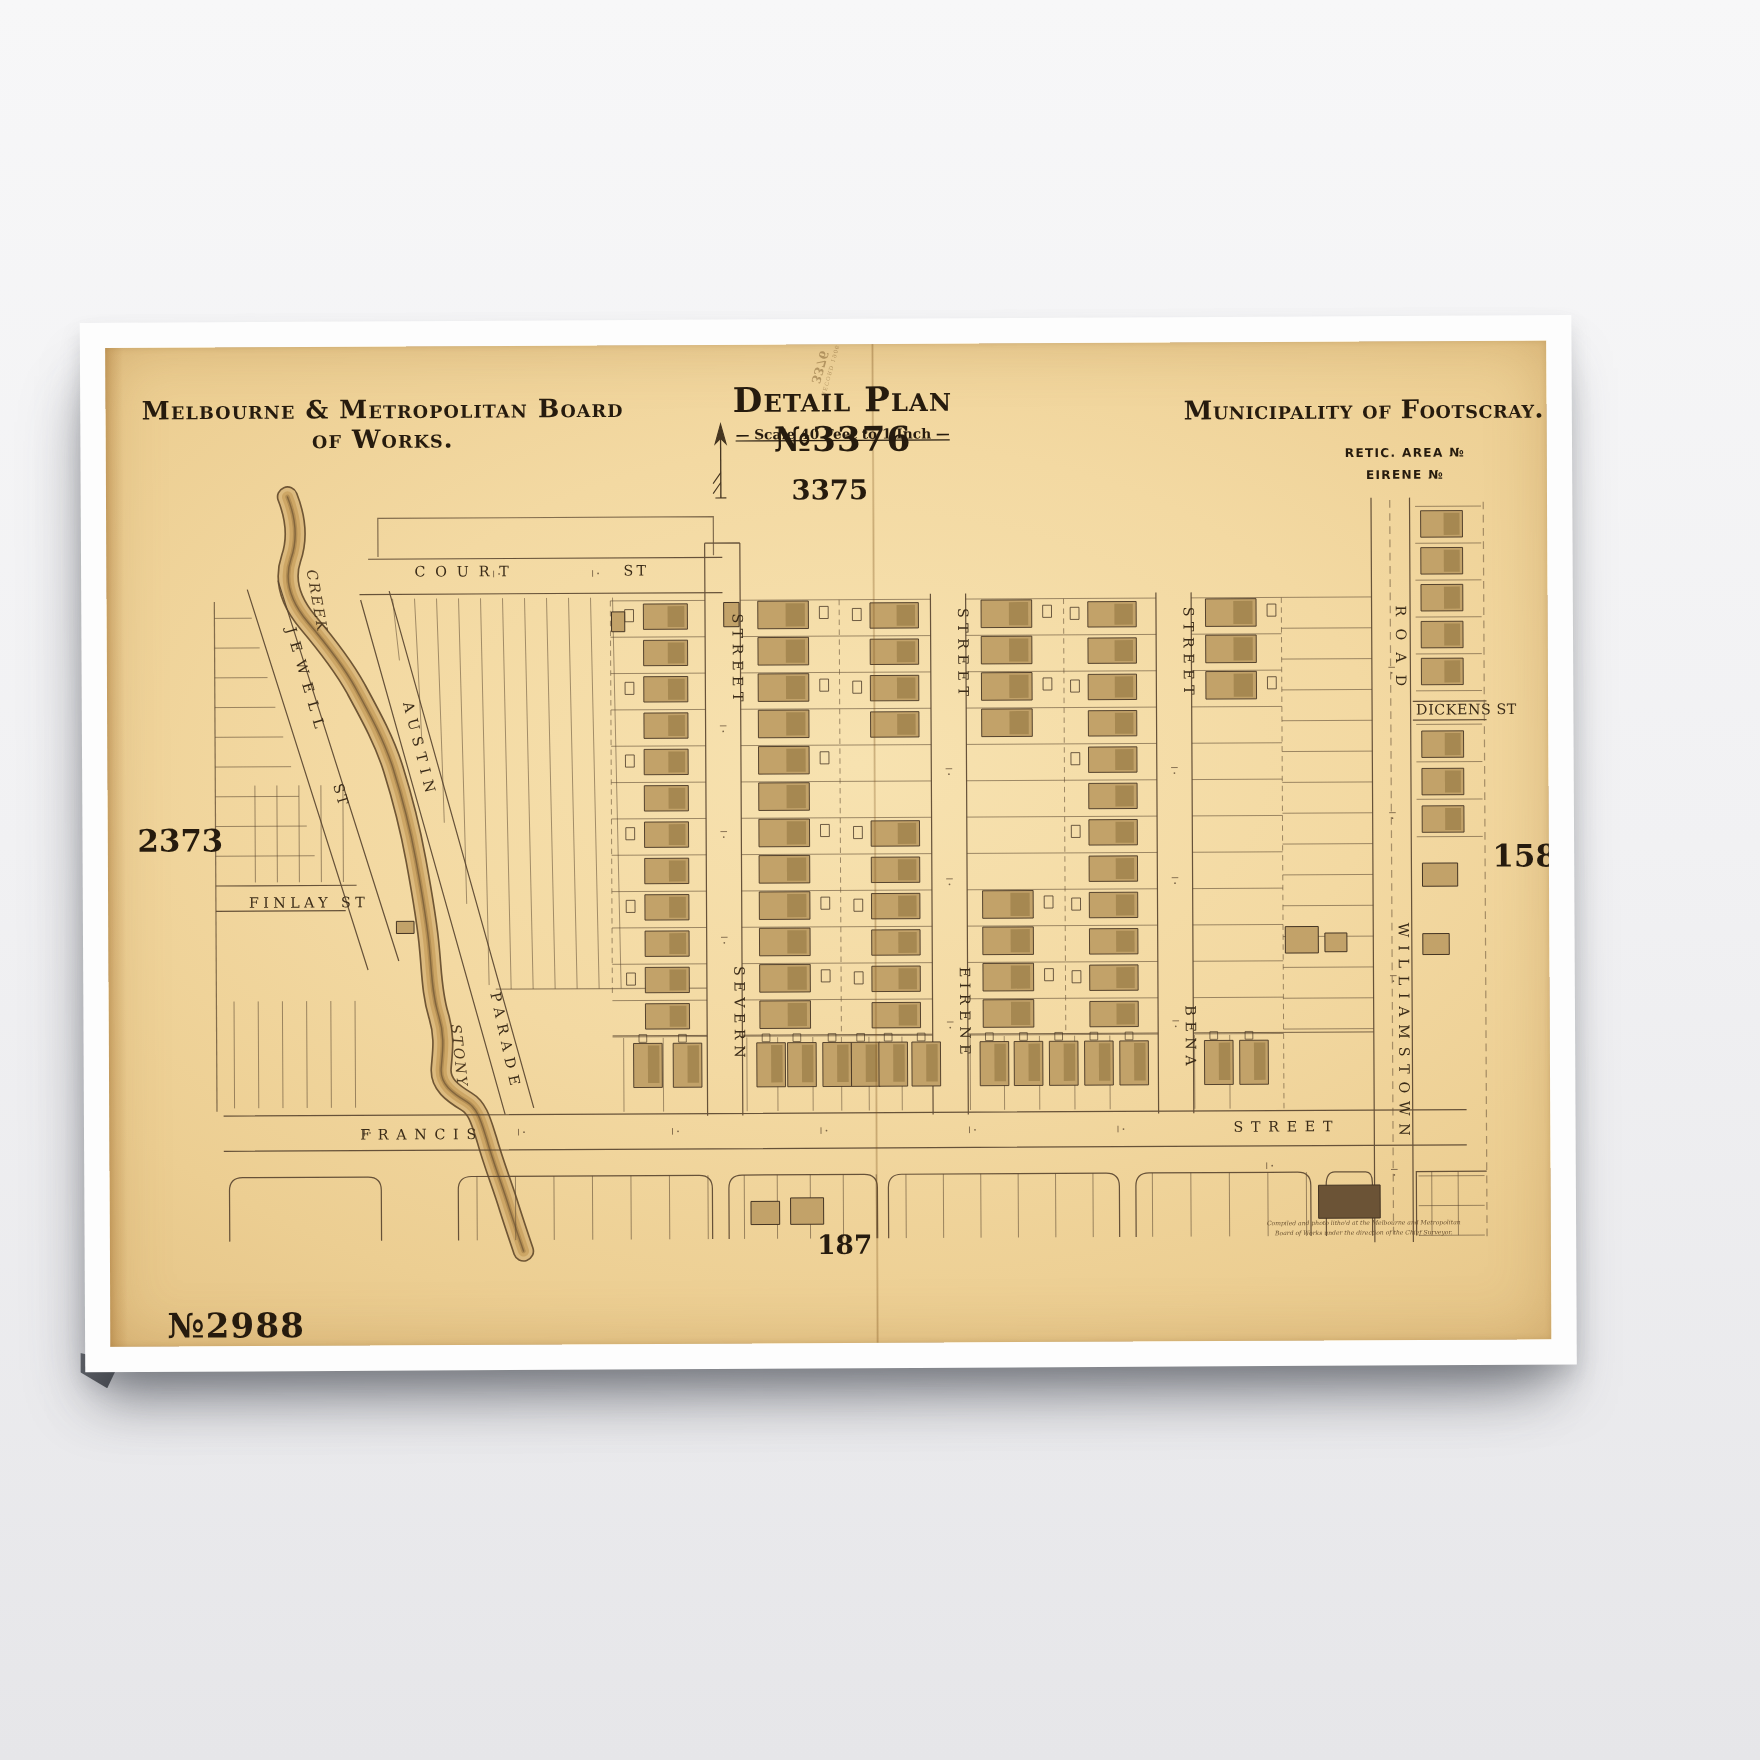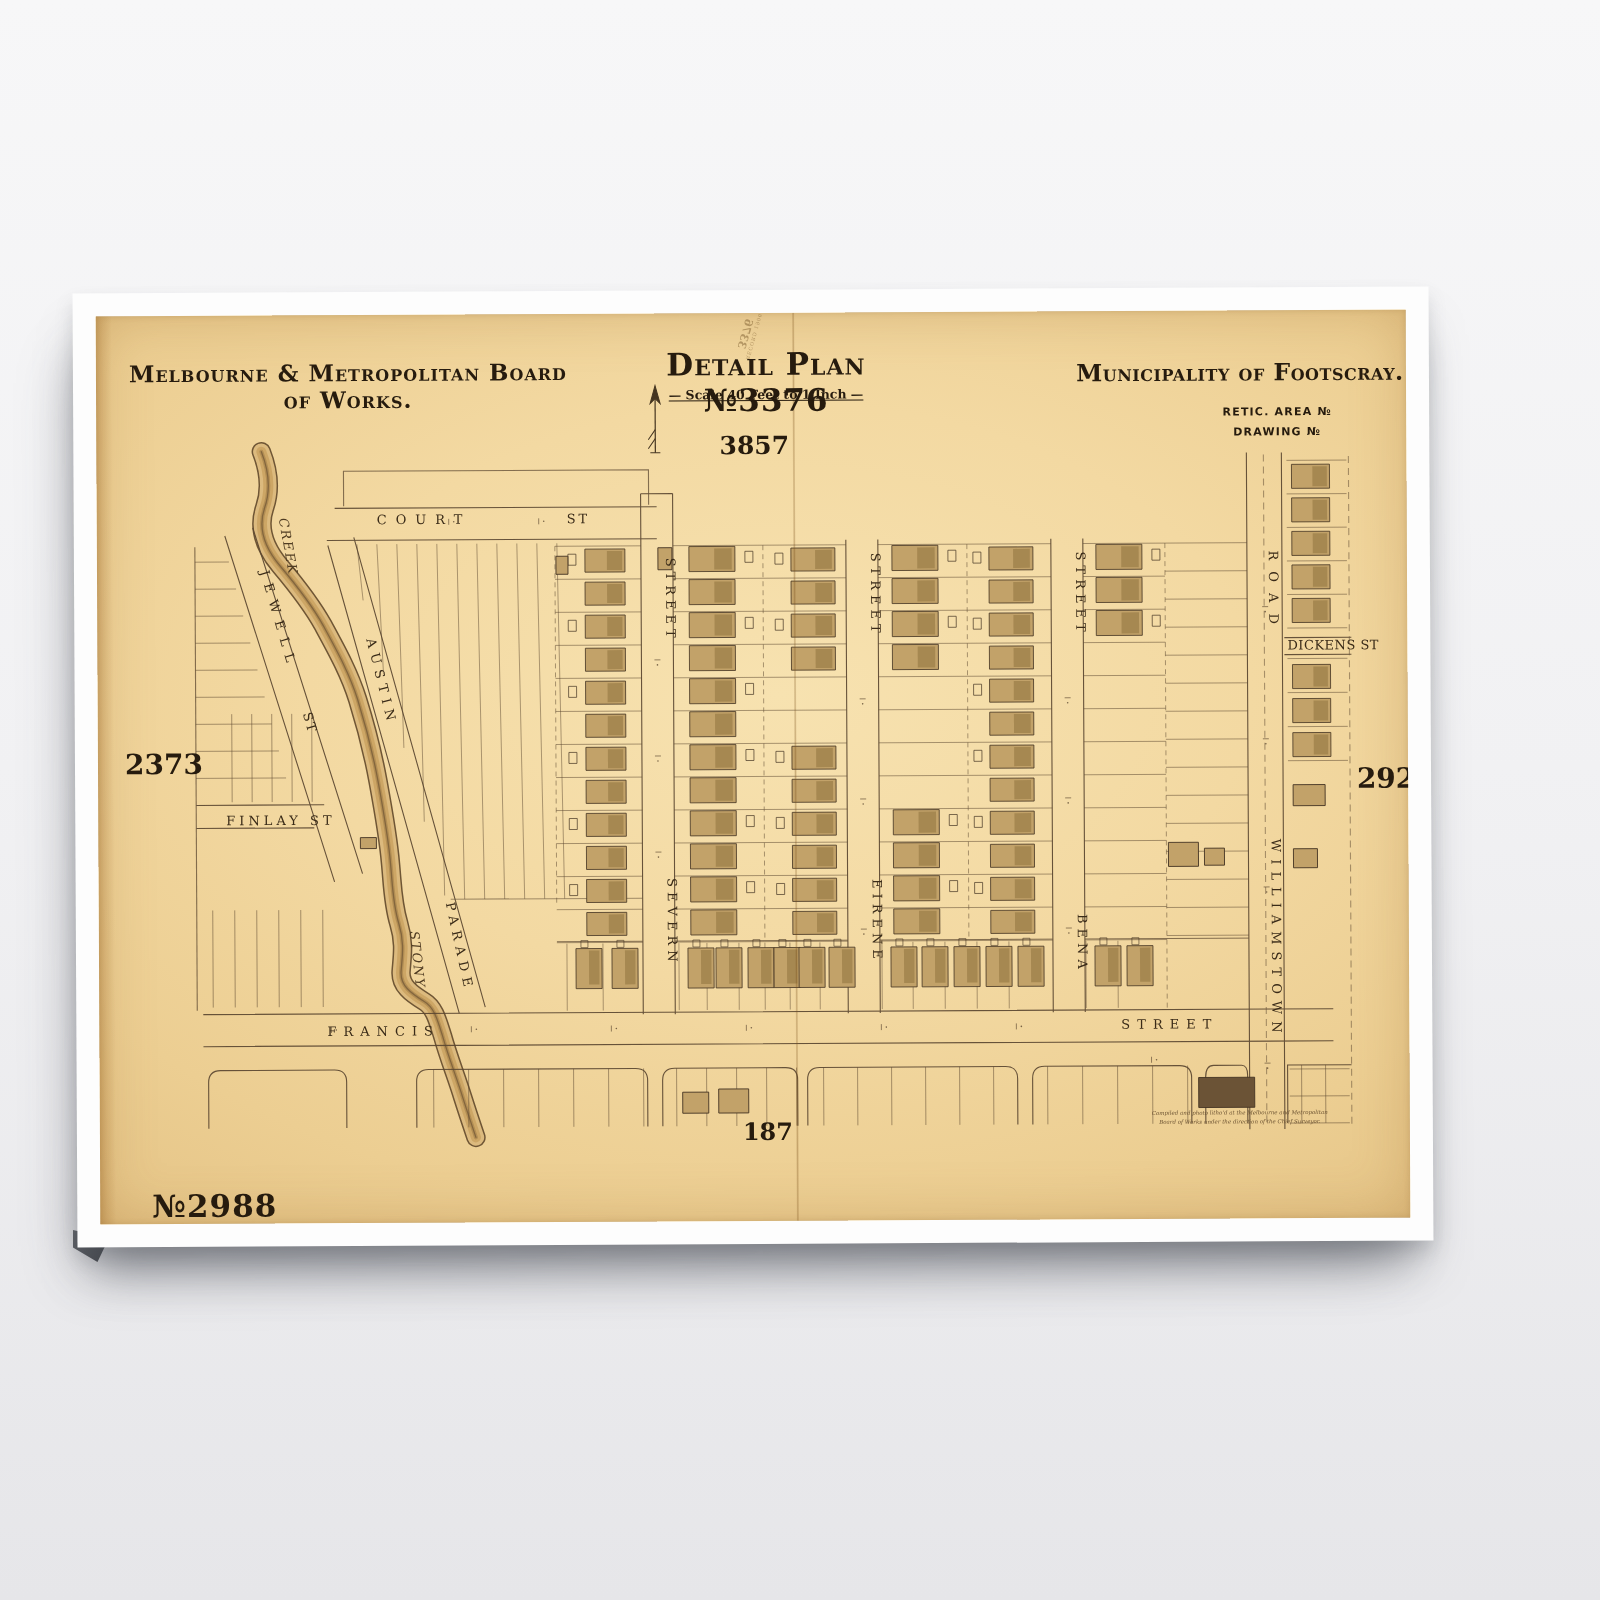--- a/index.html
+++ b/index.html
@@ -577,26 +577,26 @@
 
       <div class="stain"></div>
       <div class="fold"></div>
 
       <div class="t pub">Melbourne &amp; Metropolitan Board of Works.</div>
       <div class="t plan">Detail Plan №3376</div>
       <div class="t scale">— Scale 40 Feet to 1 Inch —</div>
       <div class="t muni">Municipality of Footscray.</div>
       <div class="t retic">
         <div>RETIC. AREA №</div>
-        <div>DRAWING №</div>
+        <div>EIRENE №</div>
       </div>
 
-      <div class="t plate p3375">3857</div>
+      <div class="t plate p3375">3375</div>
       <div class="t plate p3377">2373</div>
-      <div class="t plate p158">292</div>
+      <div class="t plate p158">158</div>
       <div class="t plate p187">187</div>
       <div class="t plate pno">№2988</div>
 
       <div class="t imprint">
         <div>Compiled and photo litho'd at the Melbourne and Metropolitan</div>
         <div>Board of Works under the direction of the Chief Surveyor.</div>
       </div>
 
       <div class="t stamp">
         <div class="r">RECORD 1906</div>

